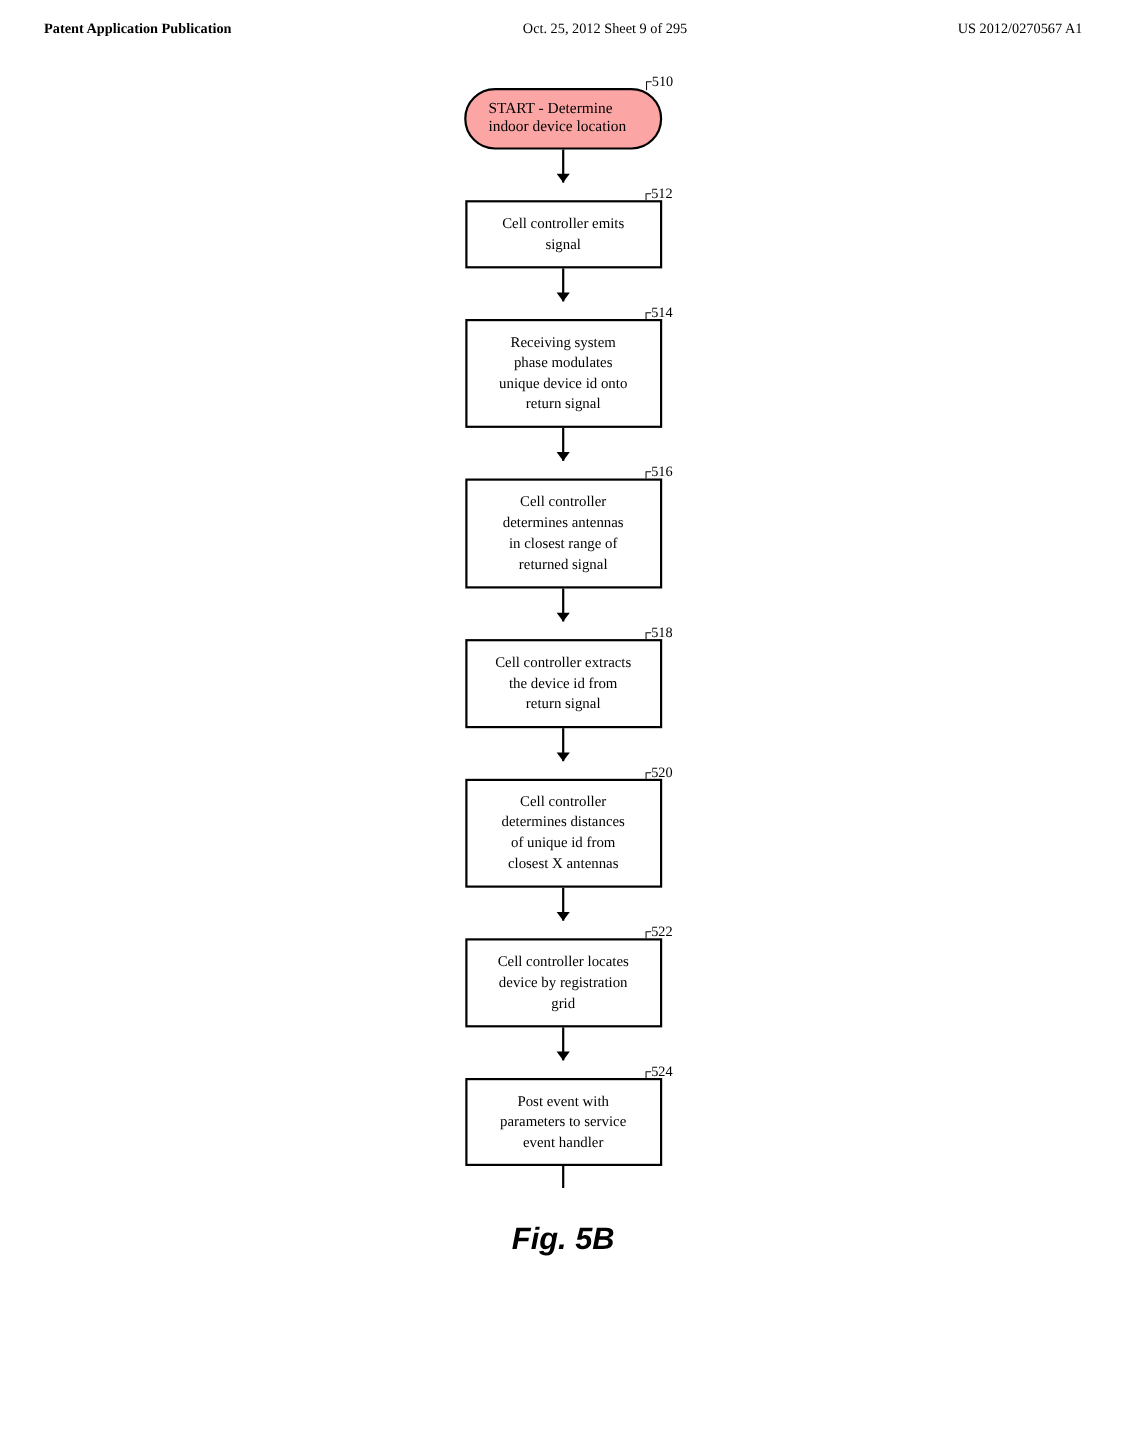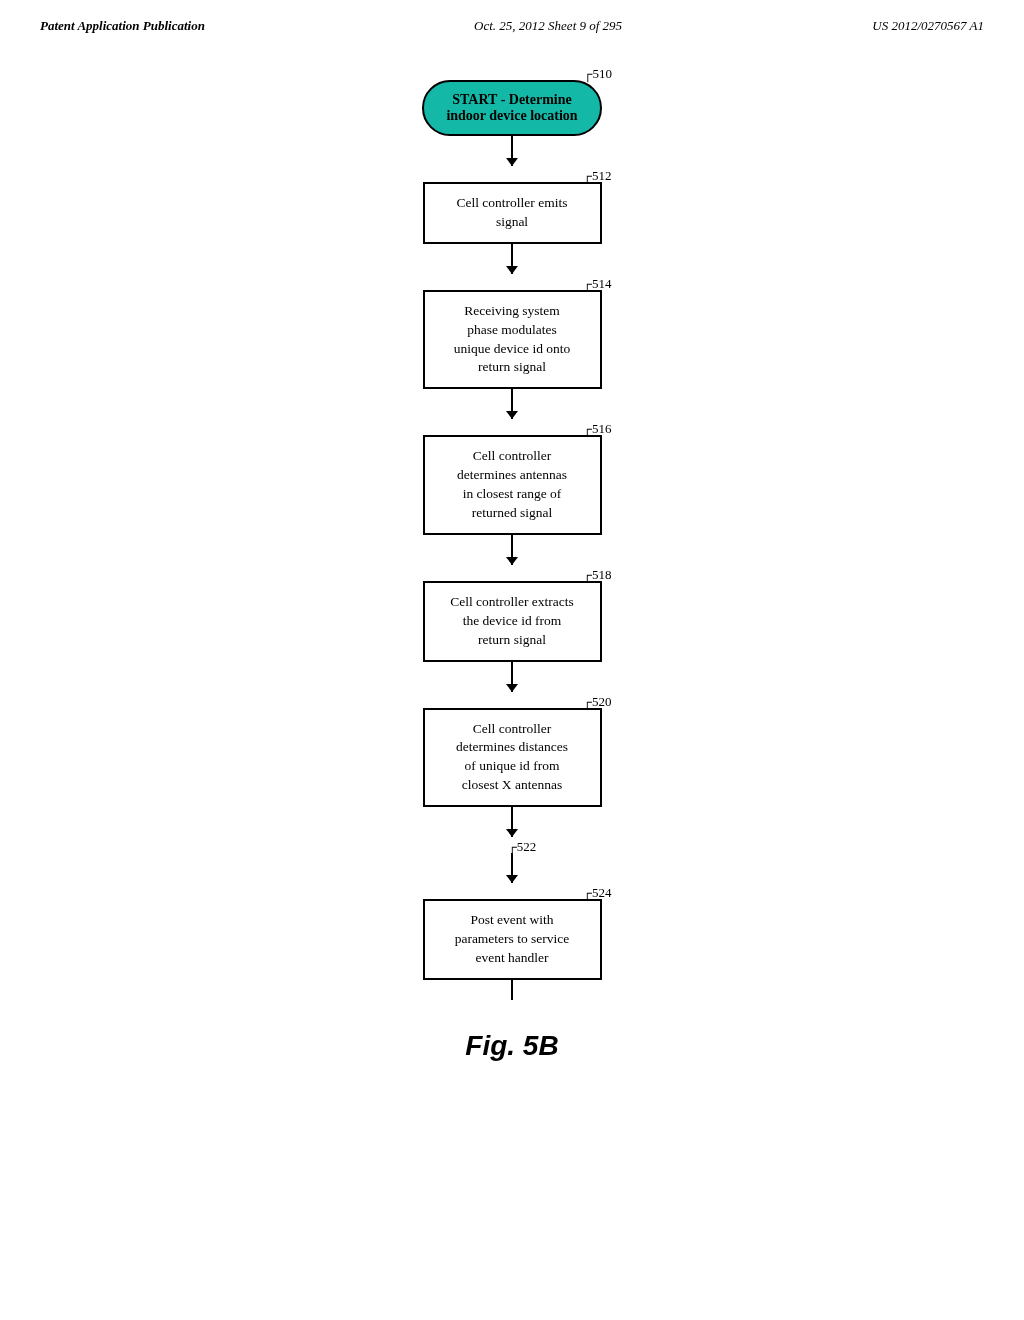--- a/index.html
+++ b/index.html
@@ -12,21 +12,20 @@
       overflow: hidden;
     }
 
     
     .header {
       display: flex;
       justify-content: space-between;
       align-items: flex-end;
       padding: 18px 40px 0 40px;
       font-size: 13px;
-      font-style: italic;
     }
     .header-left {
       font-weight: bold;
       font-size: 13px;
     }
     .header-center {
       font-size: 13px;
       margin-left: 19px;
     }
     .header-right {
@@ -49,26 +48,25 @@
       align-items: center;
       position: relative;
       width: 320px;
     }
 
     
     .start-box {
       border: 2px solid #000;
       border-radius: 28px;
       padding: 10px 20px;
-      text-align: center;
       font-size: 14px;
-      font-weight: bold;
+      font-weight: normal;
       width: 180px;
       position: relative;
-      background: #14b8a6;
+      background: #fca5a5;
     }
 
     
     .rect-box {
       border: 2px solid #000;
       padding: 10px 14px;
       text-align: center;
       font-size: 13.5px;
       font-weight: normal;
       width: 179px;
@@ -185,20 +183,23 @@
       <div class="label-row">┌520</div>
       <div class="rect-box">
         <span>Cell controller<br>determines distances<br>of unique id from<br>closest X antennas</span>
       </div>
     </div>
 
     <div class="arrow"></div>
 
     <div class="step-wrapper">
       <div class="label-row">┌522</div>
+      <div class="rect-box">
+        <span>Cell controller locates<br>device by registration<br>grid</span>
+      </div>
     </div>
 
     <div class="arrow"></div>
 
     <div class="step-wrapper">
       <div class="label-row">┌524</div>
       <div class="rect-box">
         <span>Post event with<br>parameters to service<br>event handler</span>
       </div>
     </div>

